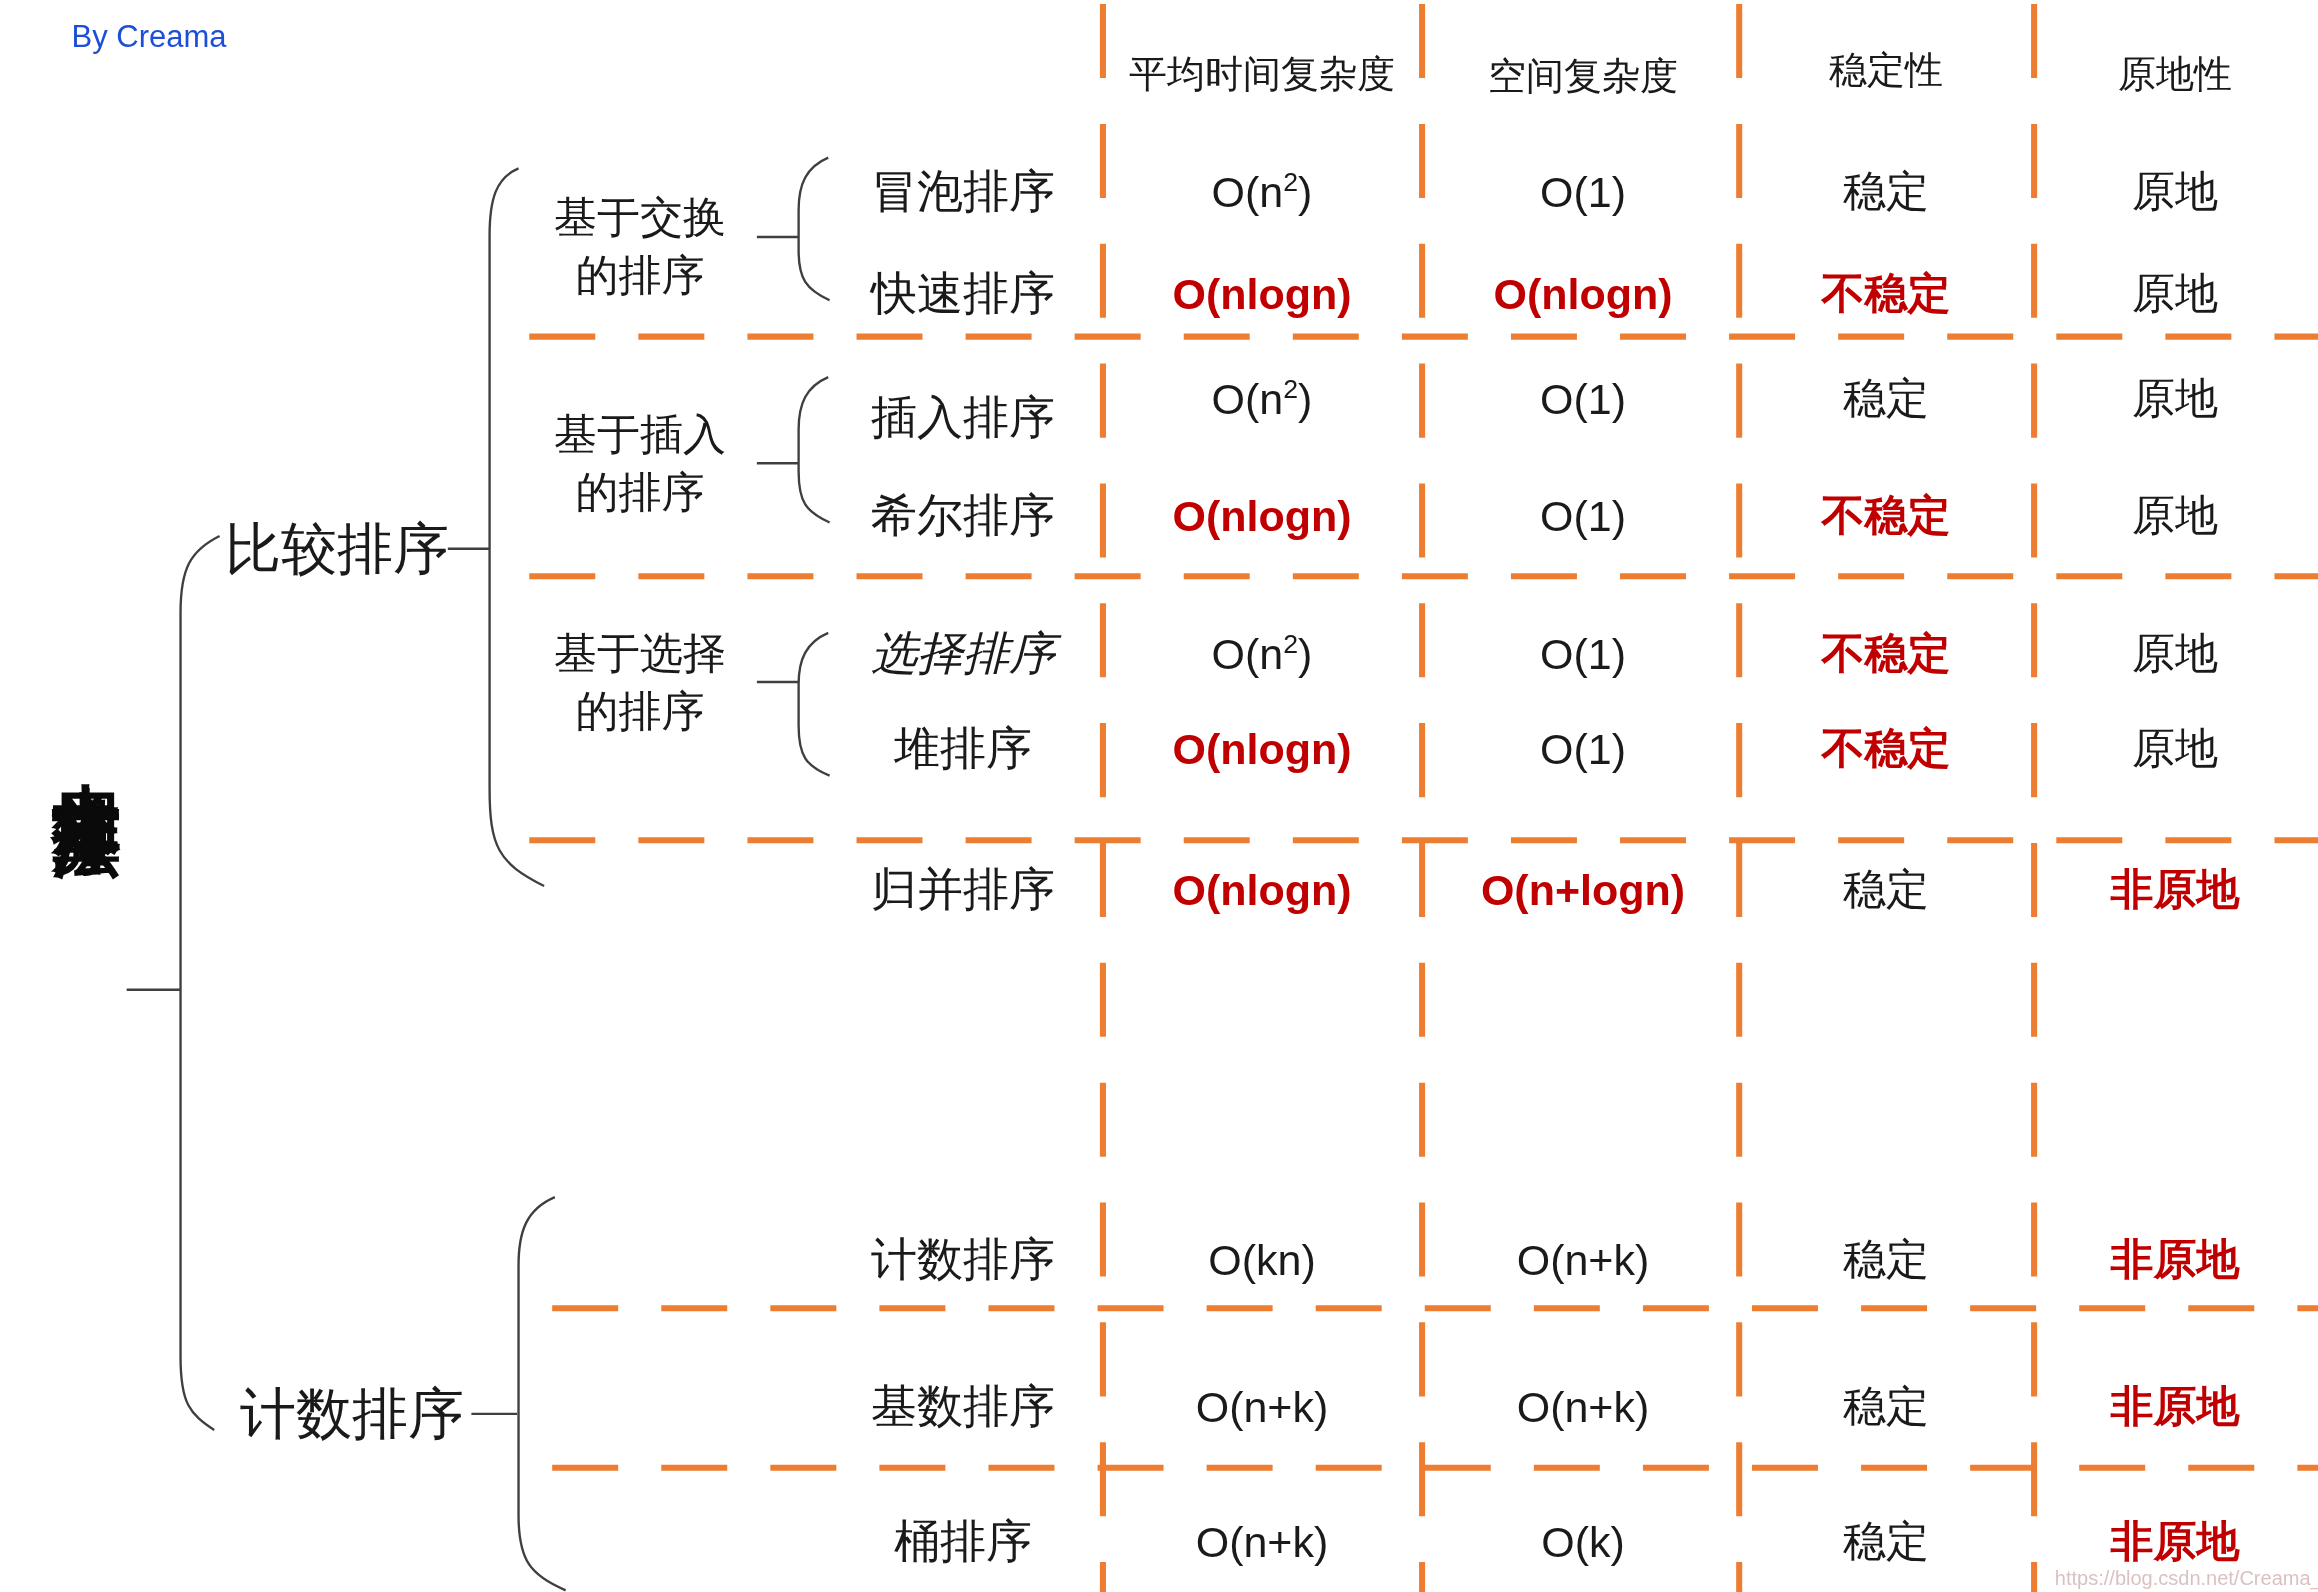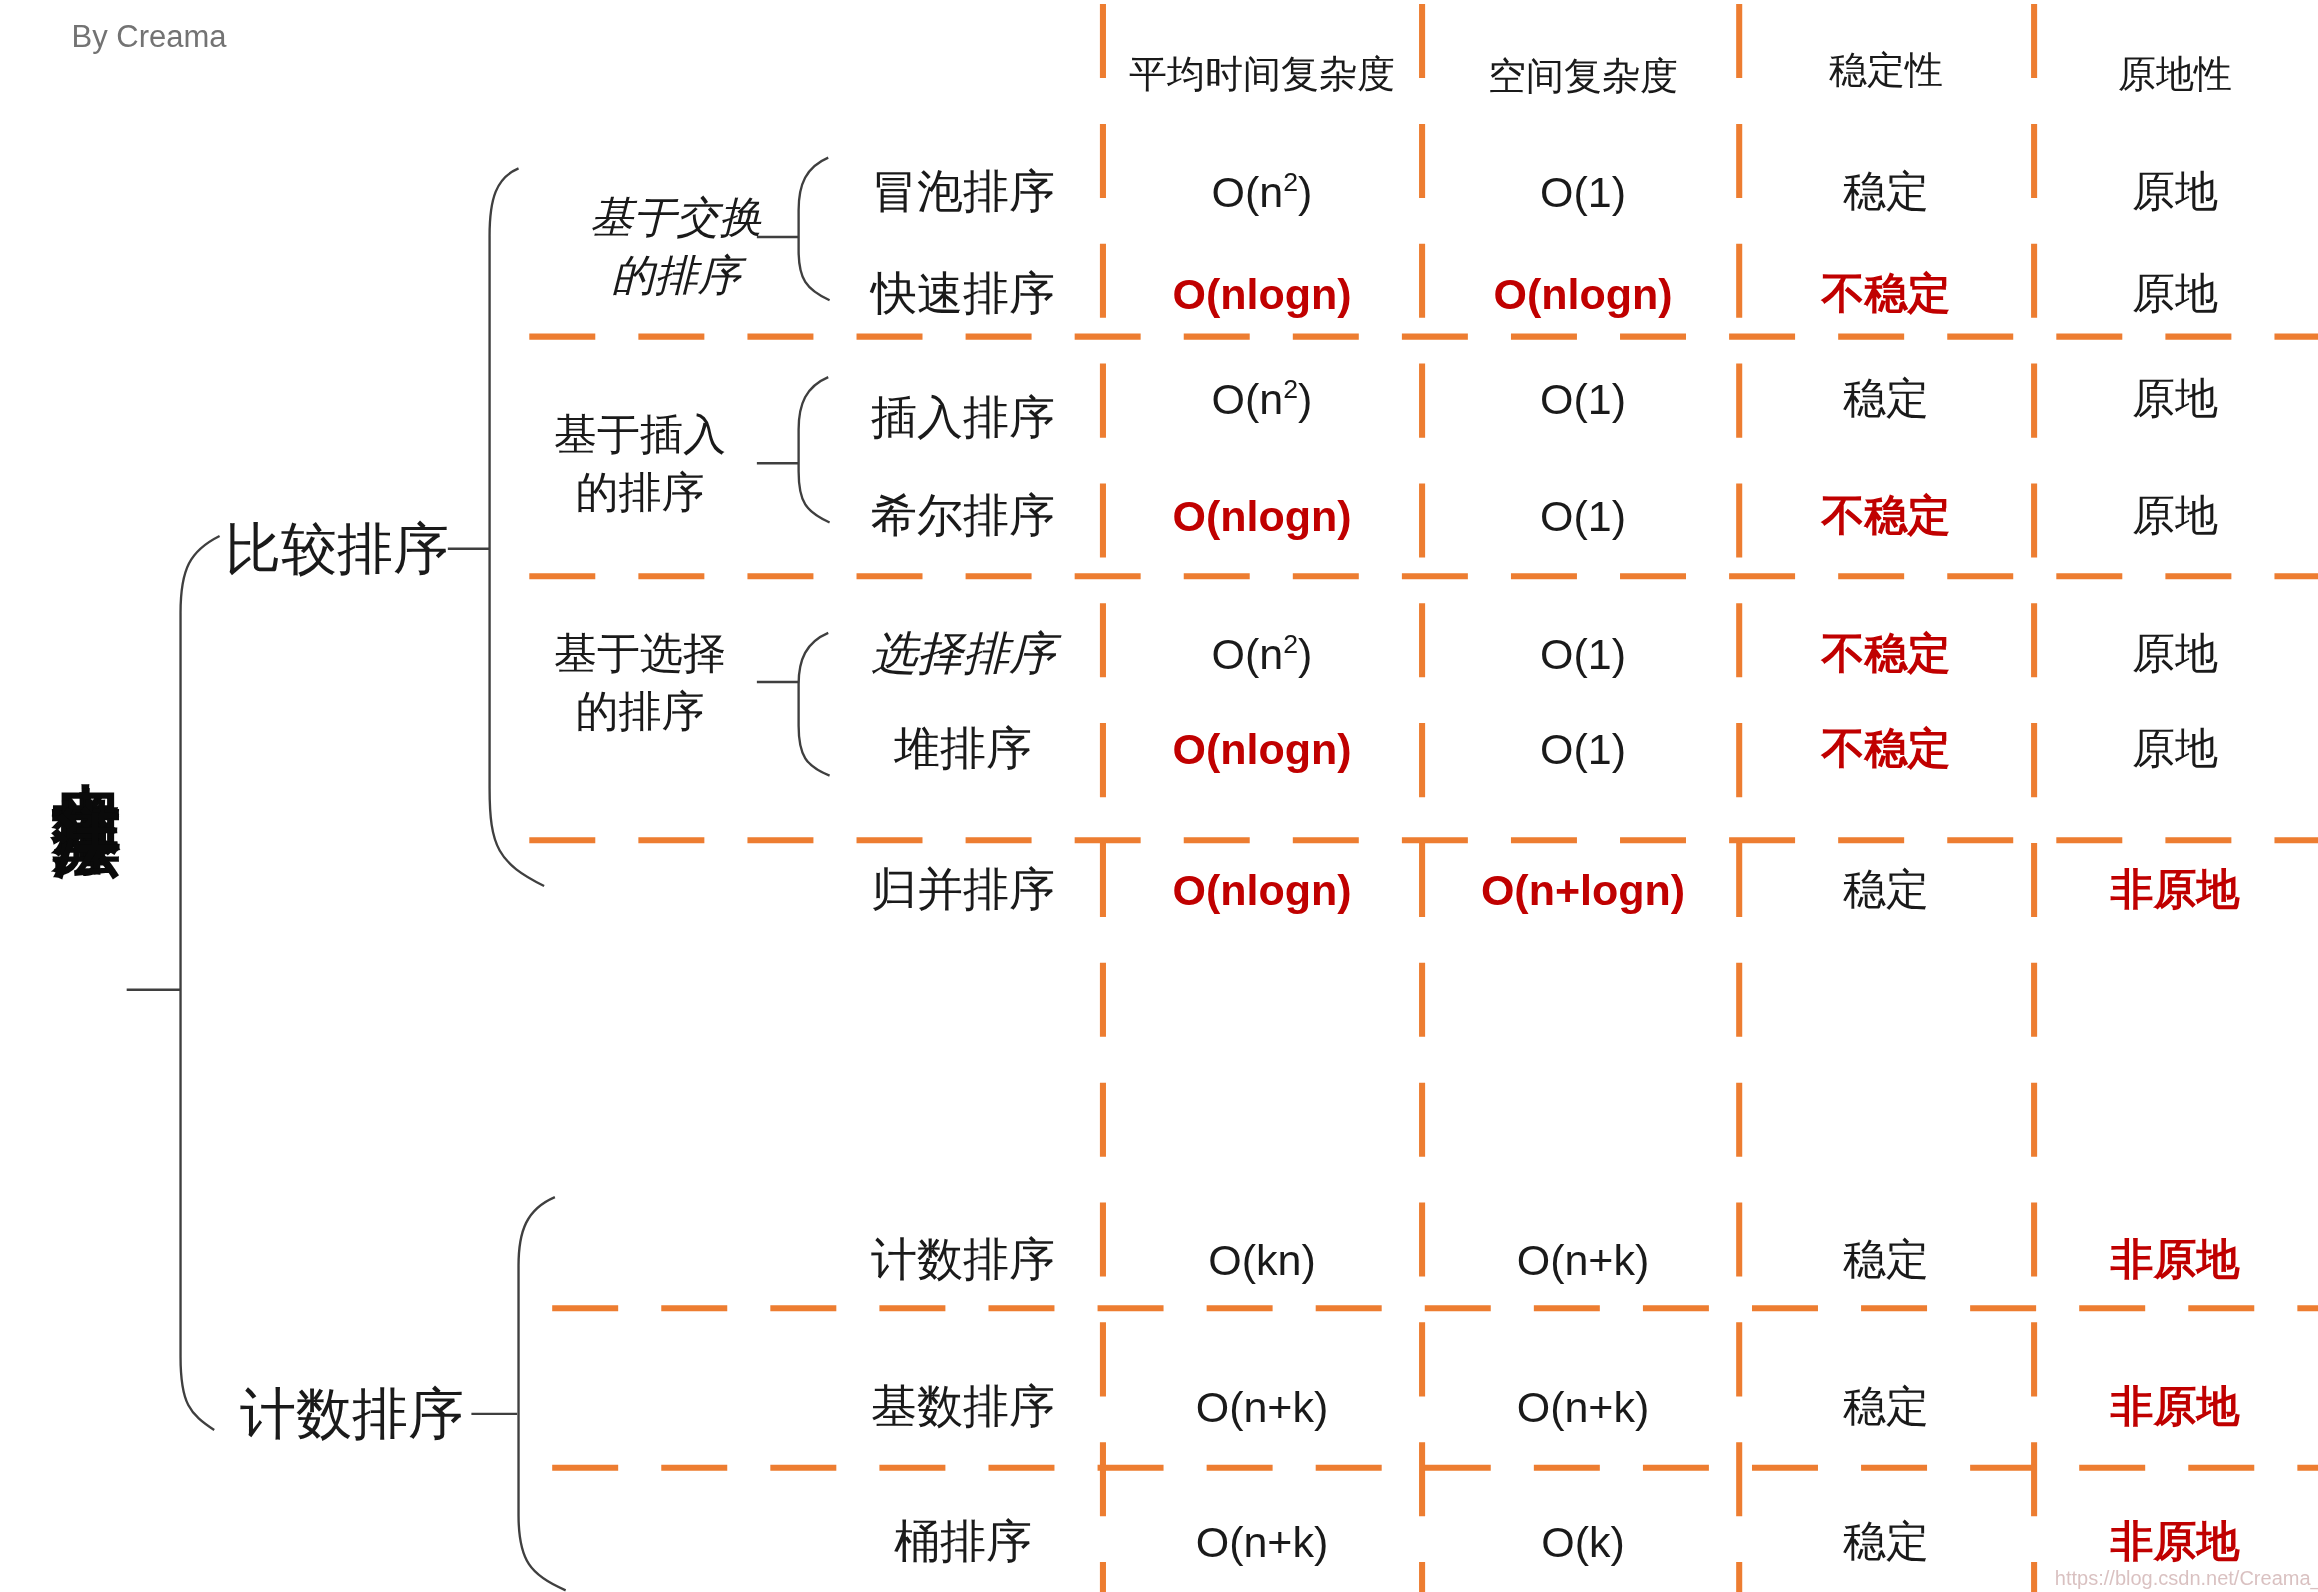--- a/index.html
+++ b/index.html
@@ -1,20 +1,20 @@
 <!DOCTYPE html>
 <html style="font-size:10.8px"><head>
 <meta charset="utf-8">
 <style>
   html,body{margin:0;padding:0;background:#ffffff;}
   body{overflow:hidden;font-family:"Liberation Sans","DejaVu Sans",sans-serif;}
   #canvas{position:relative;width:2319px;height:1593px;background:#ffffff;overflow:hidden;}
   #lines{position:absolute;left:0;top:0;width:100%;height:100%;}
   .txt{position:absolute;transform:translate(-50%,-50%);white-space:pre-line;text-align:center;color:#1a1a1a;line-height:1.35;}
-  .byline{left:149px;top:37px;font-size:31px;color:#737373;white-space:nowrap;}
+  .byline{left:149px;top:37px;font-size:31px;color:#1d4ed8;white-space:nowrap;}
   .root-title{left:40px;top:727px;transform:none;writing-mode:vertical-rl;text-orientation:upright;
               font-size:69px;font-weight:bold;letter-spacing:4px;color:#0a0a0a;}
   .branch{font-size:56px;text-align:right;}
   .group{font-size:43px;}
   .col-header{font-size:38px;white-space:nowrap;}
   .cell{position:absolute;transform:translate(-50%,-50%);font-size:43px;color:#1a1a1a;white-space:nowrap;text-align:center;}
   .cell.name{font-size:46px;}
   .cell.red{color:#C00000;font-weight:bold;}
   .cell sup{font-size:0.62em;vertical-align:super;line-height:0;}
   .watermark{position:absolute;right:-2.7px;bottom:2.7px;transform:none;font-size:20px;
@@ -57,21 +57,21 @@
       <path d="M824 1778 C782 1796 770 1828 770 1880 L770 2250 C770 2318 788 2340 840 2362"></path>
     </g>
   </svg>
 
   <div class="txt byline">By Creama</div>
   <div class="txt root-title">十大常用排序算法</div>
 
   <div class="txt branch" style="left:337px;top:549px;">比较排序</div>
   <div class="txt branch" style="left:352px;top:1414px;">计数排序</div>
 
-  <div class="txt group" style="left:676px;top:246px;font-style:italic;">基于交换
+  <div class="txt group" style="left:640px;top:246px;">基于交换
 的排序</div>
   <div class="txt group" style="left:640px;top:463px;">基于插入
 的排序</div>
   <div class="txt group" style="left:640px;top:682px;">基于选择
 的排序</div>
 
   <div class="txt col-header" style="left:1262px;top:75px;">平均时间复杂度</div>
   <div class="txt col-header" style="left:1583px;top:77px;">空间复杂度</div>
   <div class="txt col-header" style="left:1886px;top:71px;">稳定性</div>
   <div class="txt col-header" style="left:2175px;top:75px;">原地性</div>

